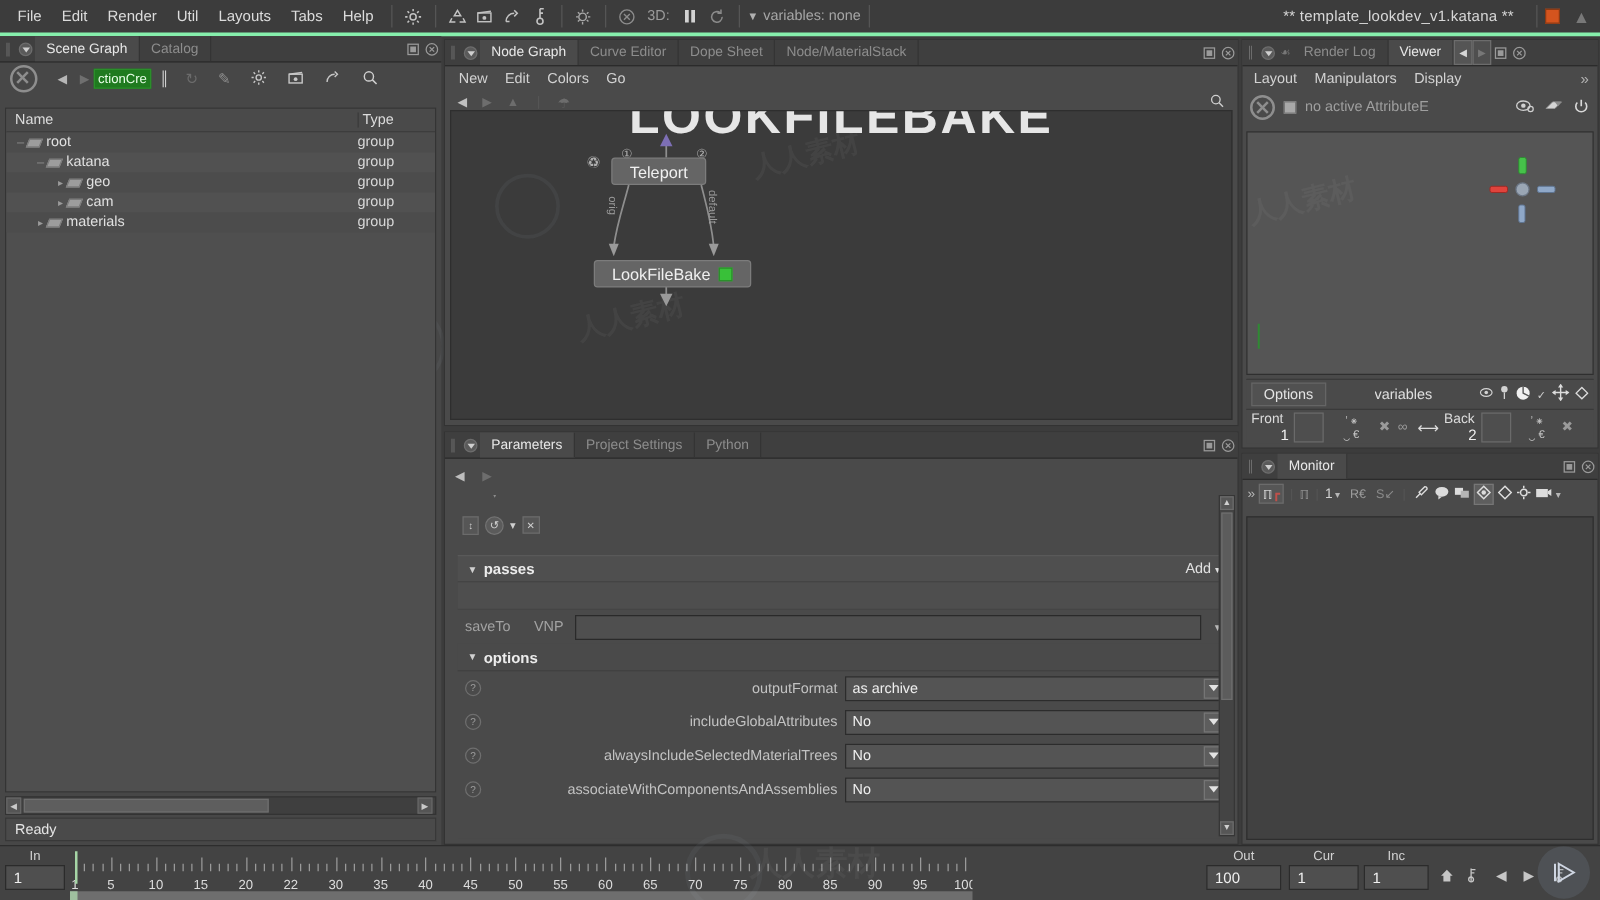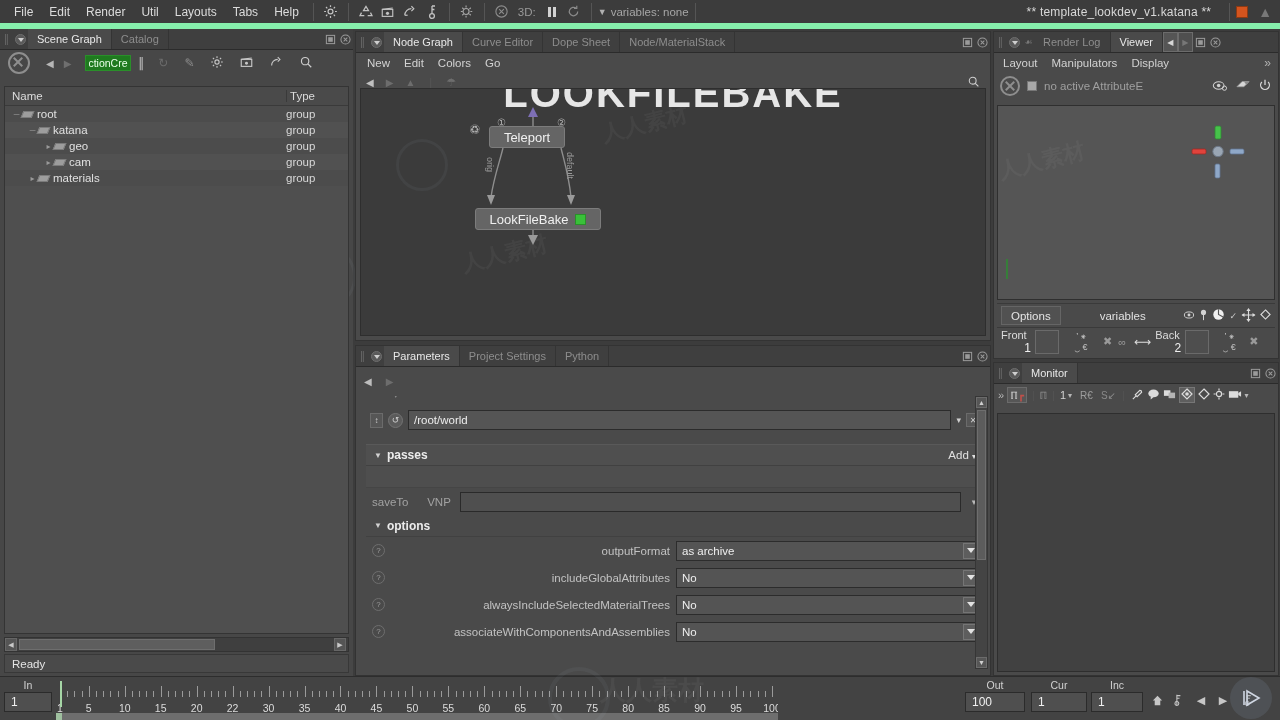--- a/index.html
+++ b/index.html
@@ -67,21 +67,21 @@
     font-size: 26px; font-weight: bold; white-space: nowrap;
   }
   .wmring {
     position: absolute; pointer-events: none;
     border-radius: 50%; border: 3px solid rgba(200,210,230,0.05);
   }
 
   
   #titlebar {
     left: 0; top: 0; width: 1280px; height: 29px;
-    background: #3c3c3c; border-bottom: 6px solid #86efac;
+    background: #3c3c3c; border-bottom: 3px solid #86efac;
     display: flex; align-items: center;
   }
   #mainmenu { display: flex; align-items: center; padding-left: 6px; }
   #mainmenu .mi { padding: 0 8px; font-size: 12px; color: #dcdcdc; }
   .vsep { width: 1px; height: 18px; background: #555; margin: 0 6px; }
   .ticon { width: 22px; height: 20px; display: flex; align-items: center; justify-content: center; color: #b4b4b4; }
   #titletext {
     margin-left: auto; font-size: 12px; color: #d8d8d8; padding-right: 12px;
     letter-spacing: .2px;
   }
@@ -416,21 +416,21 @@
             <circle cx="6" cy="6" r="5" fill="none" stroke="#9a9a9a" stroke-width="1.1"></circle>
             <path d="M4 4l4 4M8 4l-4 4" stroke="#9a9a9a" stroke-width="1.1"></path>
           </svg>
       </div>
     </div>
 
     <div class="toolrow" style="padding-left:8px">
       <div class="bigx" style="width:22px;height:22px"></div>
       <span style="color:#b6b6b6;font-size:10px;margin-left:12px">◀</span>
       <span style="color:#6f6f6f;font-size:10px;margin-left:6px">▶</span>
-      <div class="greenbadge" style="margin-left:10px">ctionCre</div>
+      <div class="greenbadge" style="">ctionCre</div>
       <span style="color:#dcdcdc;font-size:11px;letter-spacing:-1px;margin-left:3px">║</span>
       <span style="color:#6b6b6b;font-size:12px;margin-left:10px">↻</span>
       <span style="color:#8e8e8e;font-size:12px;margin-left:12px">✎</span>
       <span style="margin-left:12px">
         <svg width="14" height="14" viewBox="0 0 16 16">
             <g fill="none" stroke="#c6c6c6" stroke-width="1.3">
               <circle cx="8" cy="8" r="2.4"></circle>
               <path d="M8 1.4v2M8 12.6v2M1.4 8h2M12.6 8h2M3.3 3.3l1.4 1.4M11.3 11.3l1.4 1.4M12.7 3.3l-1.4 1.4M4.7 11.3l-1.4 1.4"></path>
             </g>
           </svg>
@@ -631,21 +631,20 @@
       <span style="color:#6d6d6d;font-size:10px">▶</span>
     </div>
 
     <div id="pmbody">
       <div style="height:12px;position:relative;overflow:hidden">
         <div style="position:absolute;left:16px;top:-8px;color:#8d8d8d;font-size:11px">···▾</div>
       </div>
       <div class="pathrow">
         <div class="sqbtn">↕</div>
         <div class="circbtn">↺</div>
-        <div class="pathfield">/root/world</div>
         <span style="font-size:9px;color:#cfcfcf">▾</span>
         <div class="sqbtn" style="width:14px;height:14px">✕</div>
       </div>
 
       <div style="height:12px"></div>
 
       <div class="grouphdr">
         <span class="tw">▼</span>
         <span>passes</span>
         <span class="add">

